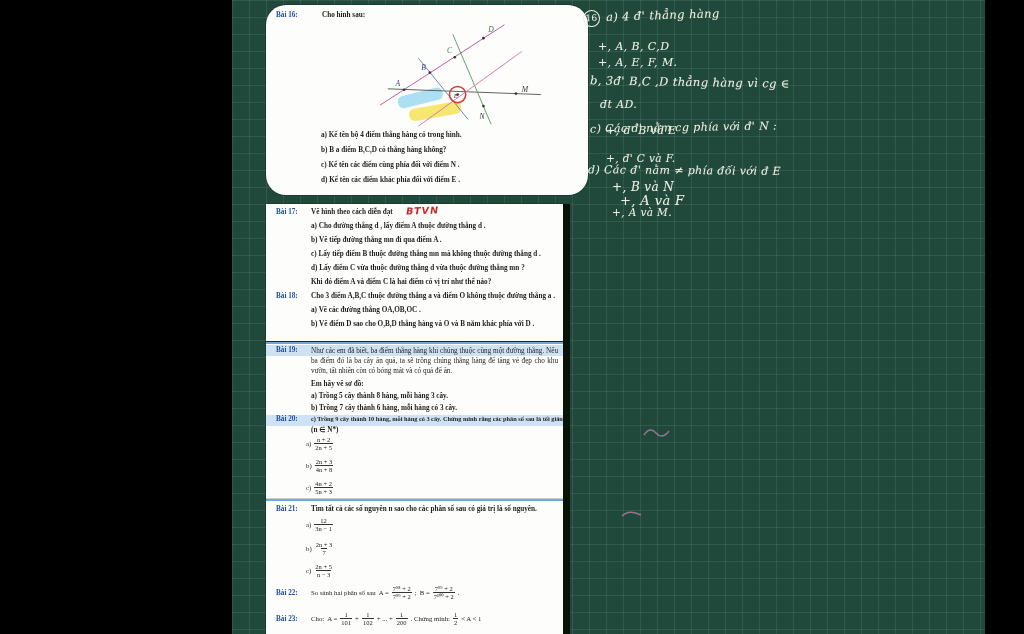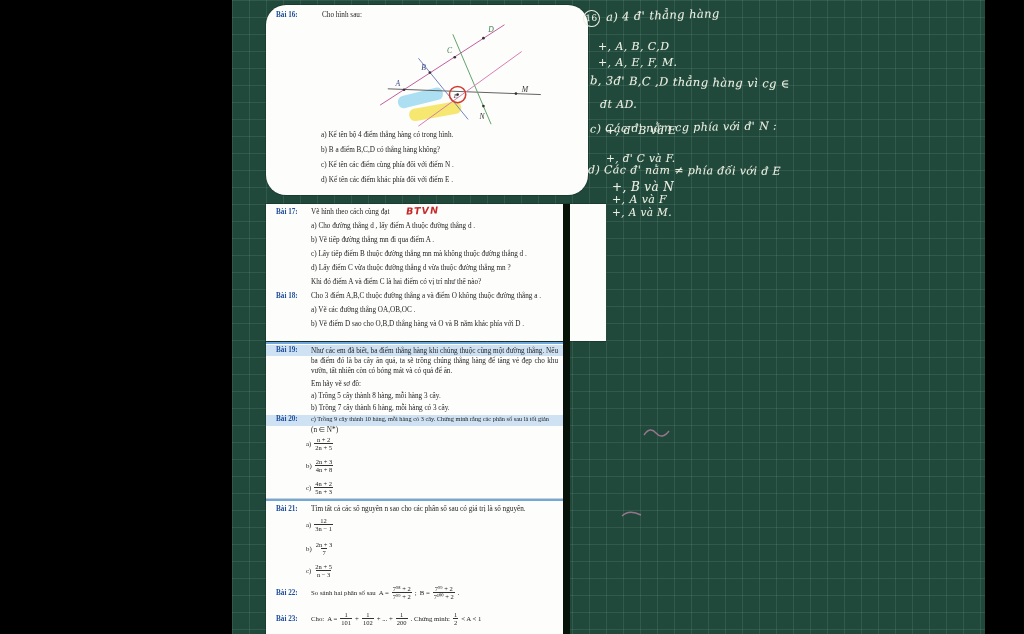--- a/index.html
+++ b/index.html
@@ -14,27 +14,27 @@
          background-color:#20493b;
          background-image:
            linear-gradient(rgba(200,235,220,0.10) 1px, transparent 1px),
            linear-gradient(90deg, rgba(200,235,220,0.10) 1px, transparent 1px);
          background-size:17px 17px;}
 
   
   .panel{position:absolute;background:#fdfdfb;color:#1d1d1d;overflow:hidden;
          box-shadow:0 0 0 1px rgba(0,0,0,0.18);}
   .panel-1{left:34px;top:5px;width:322px;height:190px;border-radius:20px;}
-  .panel-2{left:34px;top:204px;width:297px;height:137px;padding-left:43px;}
+  .panel-2{left:34px;top:204px;width:297px;height:137px;}
   .panel-3{left:34px;top:342px;width:297px;height:155px;border-top:2px solid #6fa8dc;}
   .panel-4{left:34px;top:499px;width:297px;height:135px;border-top:2px solid #6fa8dc;}
   .edge-strip{position:absolute;left:331px;top:204px;width:7px;height:430px;background:#071209;}
 
   .lbl{position:absolute;left:10px;color:#1f4e9c;font-weight:bold;font-size:7.2px;white-space:nowrap;}
-  .row{position:absolute;white-space:nowrap;font-size:7.2px;line-height:1.25;color:#1d1d1d;}
+  .row{position:absolute;white-space:nowrap;font-size:7.2px;line-height:1.25;color:#1d1d1d;font-weight:bold;}
   .para{position:absolute;font-size:7.2px;line-height:1.42;color:#1d1d1d;text-align:justify;}
   .band{position:absolute;left:0;width:100%;height:11px;background:#cfe2f4;}
   .annotation{position:absolute;left:140px;top:1px;color:#c62828;font-weight:bold;font-style:italic;
               font-family:"DejaVu Sans",sans-serif;font-size:9.5px;letter-spacing:1px;transform:rotate(-2deg);}
 
   .frow{position:absolute;display:flex;align-items:center;gap:3px;font-size:6.8px;color:#1d1d1d;}
   .frac{display:inline-flex;flex-direction:column;align-items:center;font-size:6.5px;line-height:1.15;}
   .frac .den{border-top:0.8px solid #333;padding:0 1px;}
   .frac .num{padding:0 1px;}
 
@@ -92,21 +92,21 @@
       </svg>
 
       <div class="row" style="left:55px;top:126px">a) Kể tên bộ 4 điểm thẳng hàng có trong hình.</div>
       <div class="row" style="left:55px;top:141px">b) B a điểm B,C,D có thẳng hàng không?</div>
       <div class="row" style="left:55px;top:156px">c) Kể tên các điểm cùng phía đối với điểm N .</div>
       <div class="row" style="left:55px;top:171px">d) Kể tên các điểm khác phía đối với điểm E .</div>
     </div>
 
     <div class="panel panel-2">
       <div class="lbl" style="top:4px">Bài 17:</div>
-      <div class="row" style="left:45px;top:4px">Vẽ hình theo cách cùng đạt</div>
+      <div class="row" style="left:45px;top:4px">Vẽ hình theo cách diễn đạt</div>
       <div class="annotation">BTVN</div>
       <div class="row" style="left:45px;top:18px">a) Cho đường thẳng d , lấy điểm A thuộc đường thẳng d .</div>
       <div class="row" style="left:45px;top:32px">b) Vẽ tiếp đường thẳng mn đi qua điểm A .</div>
       <div class="row" style="left:45px;top:46px">c) Lấy tiếp điểm B thuộc đường thẳng mn mà không thuộc đường thẳng d .</div>
       <div class="row" style="left:45px;top:60px">d) Lấy điểm C vừa thuộc đường thẳng d vừa thuộc đường thẳng mn ?</div>
       <div class="row" style="left:45px;top:74px">Khi đó điểm A và điểm C là hai điểm có vị trí như thế nào?</div>
 
       <div class="lbl" style="top:88px">Bài 18:</div>
       <div class="row" style="left:45px;top:88px">Cho 3 điểm A,B,C thuộc đường thẳng a và điểm O không thuộc đường thẳng a .</div>
       <div class="row" style="left:45px;top:102px">a) Vẽ các đường thẳng OA,OB,OC .</div>
@@ -226,21 +226,21 @@
     </div>
     <div class="note" style="left:366px;top:40px">+,  A, B, C,D</div>
     <div class="note" style="left:366px;top:56px">+,  A, E, F, M.</div>
     <div class="note" style="left:358px;top:75px;font-size:11.5px;transform:rotate(1deg)">b,  3đ' B,C ,D thẳng hàng vì cg ∈</div>
     <div class="note" style="left:368px;top:98px">đt AD.</div>
     <div class="note" style="left:358px;top:121px;transform:rotate(-1deg)">c)  Các đ' nằm cg phía với đ' N :</div>
     <div class="note" style="left:374px;top:124px;font-size:11px">+,  đ' B và E</div>
     <div class="note" style="left:374px;top:152px;font-size:10.5px">+,  đ' C và F.</div>
     <div class="note" style="left:356px;top:164px;transform:rotate(0.5deg)">d)  Các đ' nằm ≠ phía đối với đ E</div>
     <div class="note" style="left:380px;top:180px;font-size:12px">+,  B và N</div>
-    <div class="note" style="left:380px;top:193px;font-size:11px">+,  A và F</div>
+    <div class="note" style="left:388px;top:193px;font-size:13px">+,  A và F</div>
     <div class="note" style="left:380px;top:206px;font-size:10.5px">+,  A và M.</div>
 
     <svg class="doodle" style="left:410px;top:425px" width="30" height="14">
       <path d="M2,10 Q8,1 14,8 T27,6" fill="none" stroke="#d78bb5" stroke-width="1.4"></path>
     </svg>
     <svg class="doodle" style="left:388px;top:508px" width="24" height="12">
       <path d="M2,8 Q9,1 21,7" fill="none" stroke="#d78bb5" stroke-width="1.4"></path>
     </svg>
   </div>
 </div>

